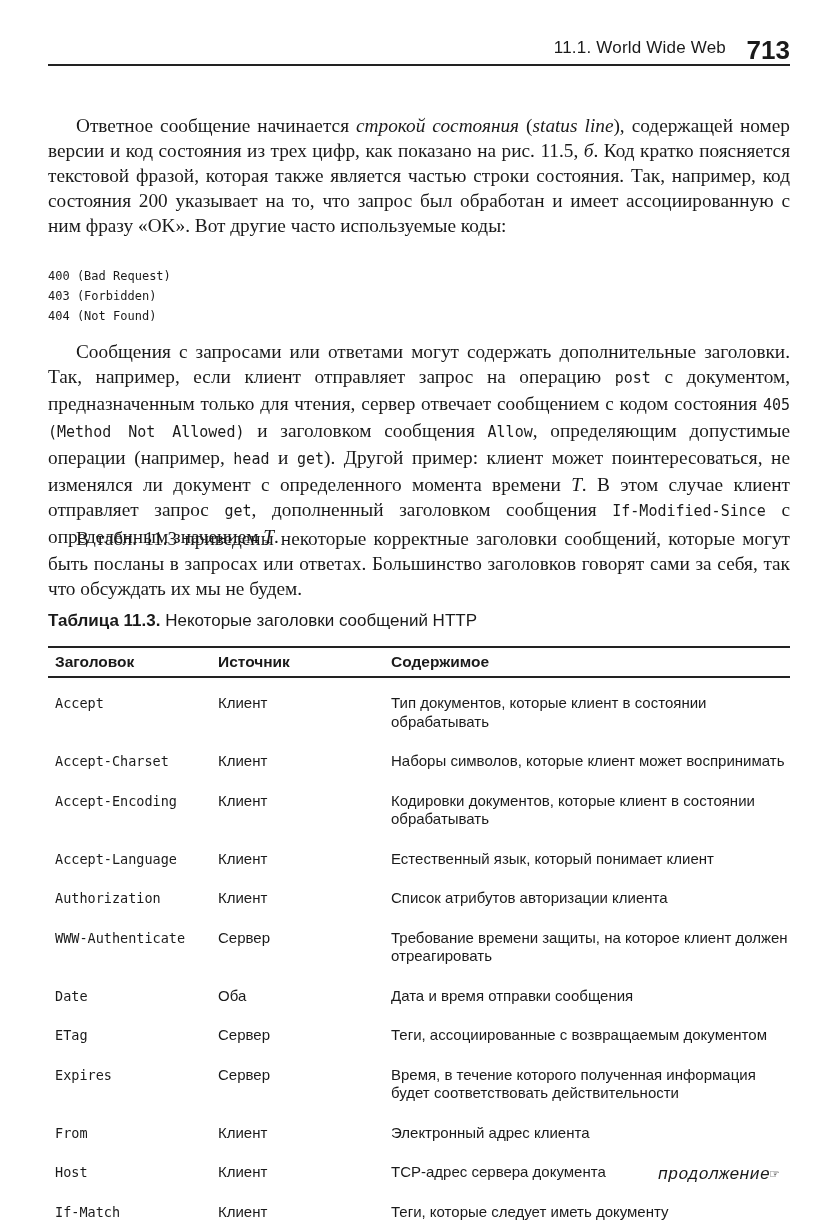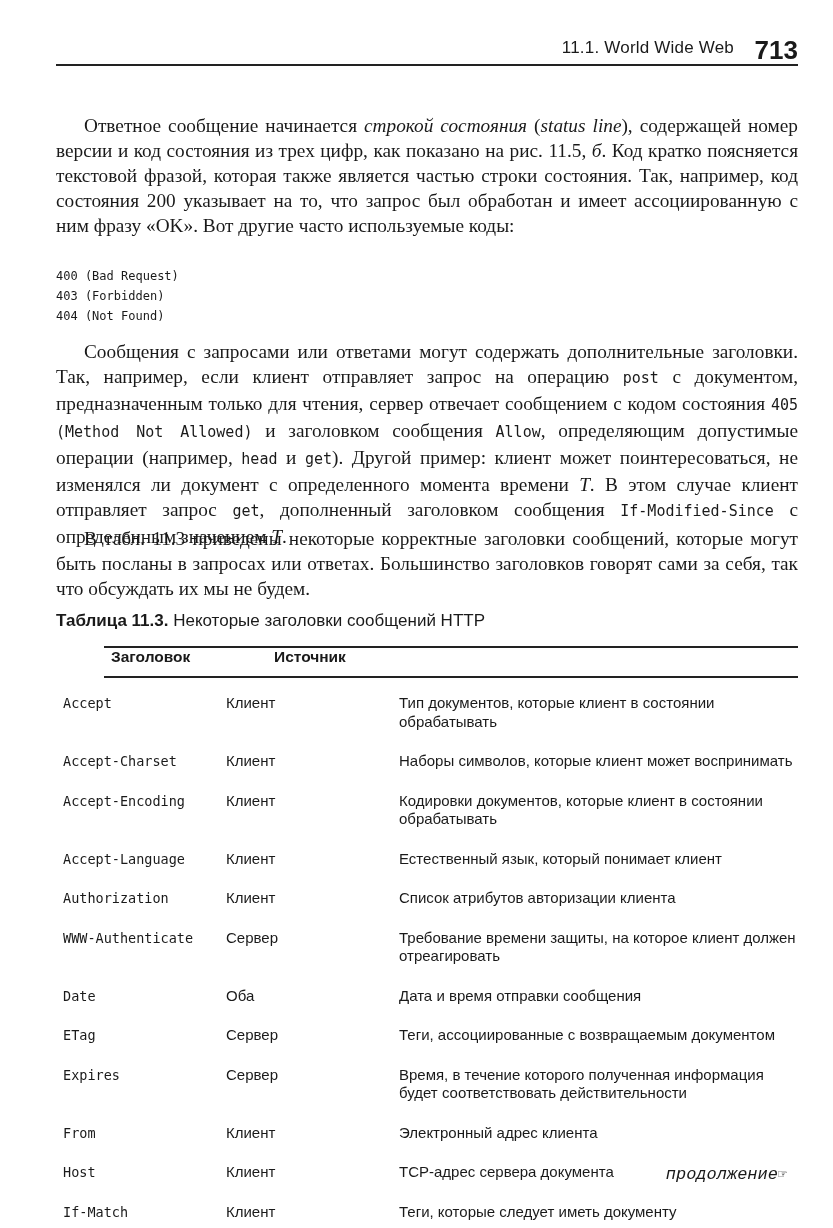--- a/index.html
+++ b/index.html
@@ -1,38 +1,38 @@
 <!DOCTYPE html>
 <html><head>
 <meta charset="utf-8">
 <style>
   html, body { margin: 0; padding: 0; background: #ffffff; }
   body { width: 833px; height: 1228px; position: relative; overflow: hidden; color: #1a1a1a; }
-  .page { position: absolute; left: 16px; top: 0; width: 801px; height: 1228px; }
+  .page { position: absolute; left: 8px; top: 0; width: 801px; height: 1228px; }
 
   .running-head { position: absolute; left: 40px; top: 34px; width: 742px; height: 30px; border-bottom: 2px solid #222; }
   .rh-section { position: absolute; right: 64px; top: 4px; font-family: "Liberation Sans", sans-serif; font-size: 17px; letter-spacing: 0.2px; }
   .rh-page { position: absolute; right: 0; top: 1px; font-family: "Liberation Sans", sans-serif; font-size: 26px; font-weight: bold; }
 
   .serif { font-family: "Liberation Serif", serif; font-size: 19.3px; line-height: 25px; text-align: justify; }
   .mono { font-family: "DejaVu Sans Mono", monospace; font-size: 14px; }
   .para { position: absolute; left: 40px; width: 742px; margin: 0; text-indent: 28px; }
   .p1 { top: 113px; }
   .p2 { top: 339px; }
   .p3 { top: 526px; }
   .para .mono { font-size: 15px; }
 
   .code-list { position: absolute; left: 40px; top: 266px; font-family: "DejaVu Sans Mono", monospace; font-size: 12px; line-height: 20px; }
   .code-line { display: block; white-space: pre; }
 
   .caption { position: absolute; left: 40px; top: 611px; font-family: "Liberation Sans", sans-serif; font-size: 17px; }
   .caption b { font-weight: bold; }
 
   .table { position: absolute; left: 40px; top: 646px; width: 742px; font-family: "Liberation Sans", sans-serif; font-size: 15px; border-collapse: collapse; }
-  .th-row { display: flex; height: 28px; border-top: 2px solid #222; border-bottom: 2px solid #222; align-items: flex-start; margin-left: 48px; }
+  .th-row { display: flex; height: 28px; border-top: 2px solid #222; border-bottom: 2px solid #222; align-items: center; }
   .th { font-weight: bold; font-size: 15.5px; }
   .c1 { width: 170px; padding-left: 7px; box-sizing: border-box; }
   .c2 { width: 173px; }
   .c3 { width: 399px; line-height: 18.5px; }
   .row { display: flex; padding-top: 16px; padding-bottom: 5px; }
   .row .c1 { font-family: "DejaVu Sans Mono", monospace; font-size: 13.5px; line-height: 18.5px; }
   .row .c2 { line-height: 18.5px; }
   .table-bottom { border-bottom: 2px solid #222; }
 
   .cont { position: absolute; right: 30px; top: 1165px; font-family: Liberation Mono, monospace; font-style: italic; font-size: 17px; }
@@ -59,20 +59,21 @@
   <p class="para p2 serif"><span>Сообщения с запросами или ответами могут содержать дополнительные заголовки. Так, например, если клиент отправляет запрос на операцию </span><span class="mono">post</span><span> с документом, предназначенным только для чтения, сервер отвечает сообщением с кодом состояния </span><span class="mono">405 (Method Not Allowed)</span><span> и заголовком сообщения </span><span class="mono">Allow</span><span>, определяющим допустимые операции (например, </span><span class="mono">head</span><span> и </span><span class="mono">get</span><span>). Другой пример: клиент может поинтересоваться, не изменялся ли документ с определенного момента времени </span><i>T</i><span>. В этом случае клиент отправляет запрос </span><span class="mono">get</span><span>, дополненный заголовком сообщения </span><span class="mono">If-Modified-Since</span><span> с определенным значением </span><i>T</i><span>.</span></p>
 
   <p class="para p3 serif">В табл. 11.3 приведены некоторые корректные заголовки сообщений, которые могут быть посланы в запросах или ответах. Большинство заголовков говорят сами за себя, так что обсуждать их мы не будем.</p>
 
   <div class="caption"><b>Таблица 11.3.</b><span> Некоторые заголовки сообщений HTTP</span></div>
 
   <div class="table">
     <div class="th-row">
       <div class="th c1">Заголовок</div>
       <div class="th c2">Источник</div>
+      <div class="th c3">Содержимое</div>
     </div>
     <div class="table-body table-bottom">
       <div class="row">
           <div class="c1">Accept</div>
           <div class="c2">Клиент</div>
           <div class="c3">Тип документов, которые клиент в состоянии обрабатывать</div>
         </div>
       <div class="row">
           <div class="c1">Accept-Charset</div>
           <div class="c2">Клиент</div>

